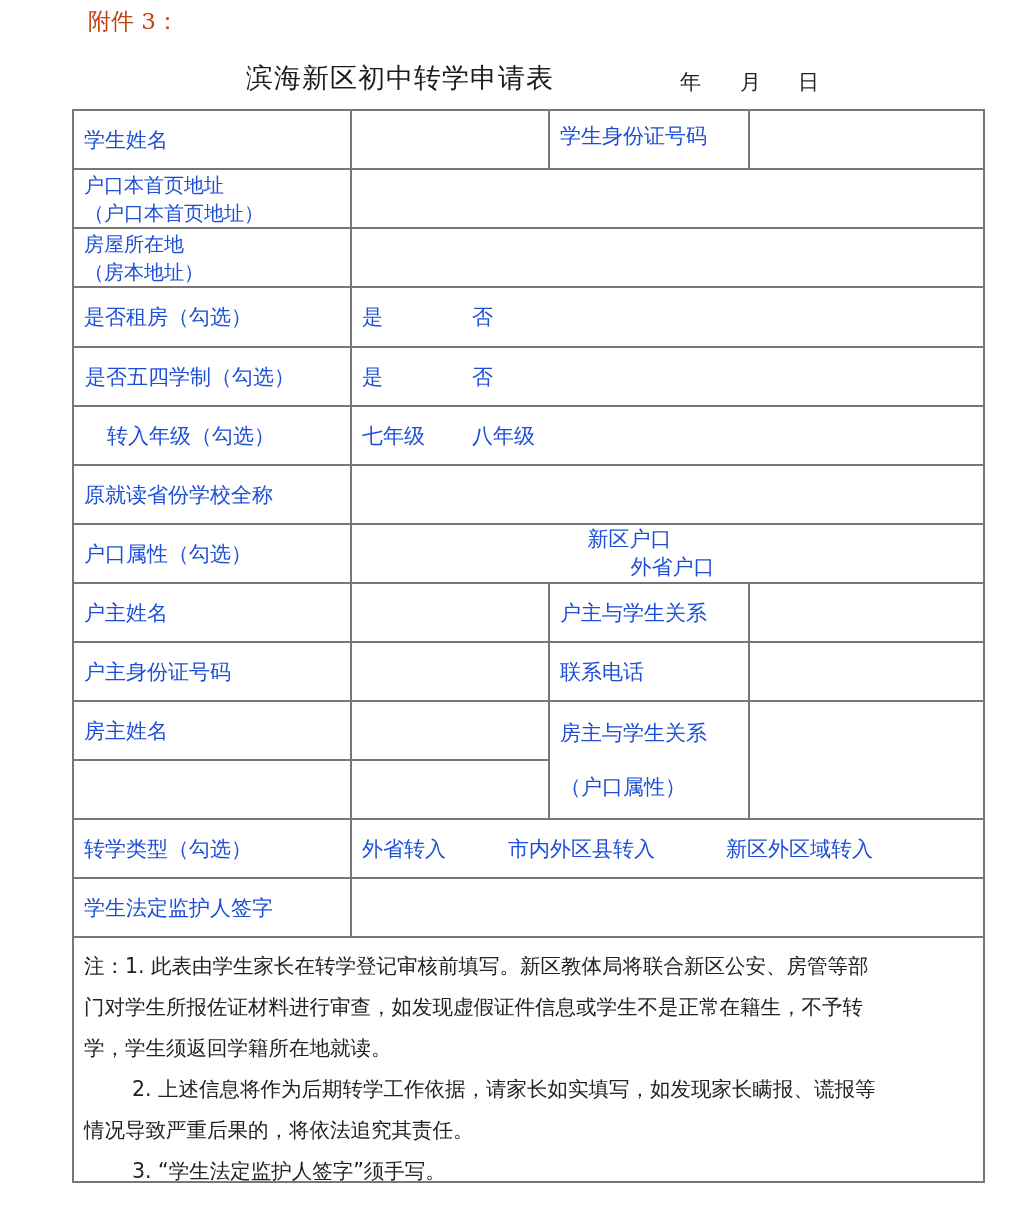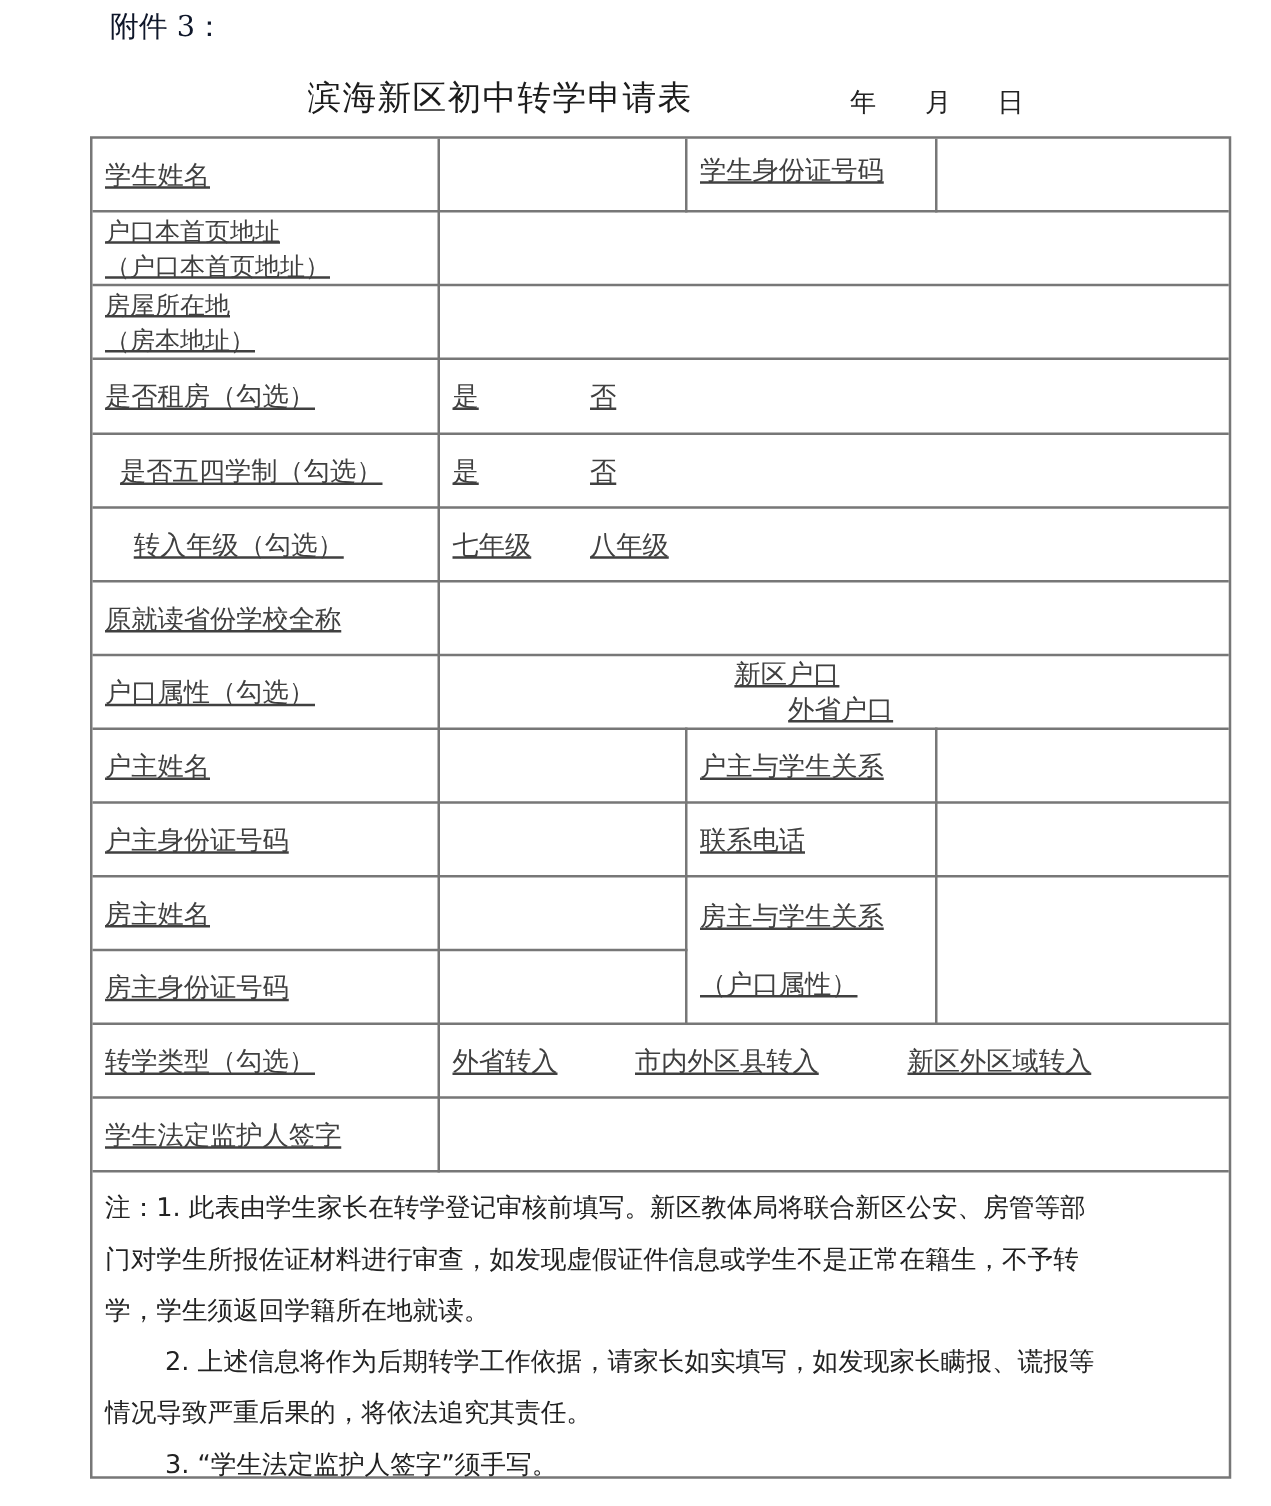--- a/index.html
+++ b/index.html
@@ -1,27 +1,27 @@
 <!DOCTYPE html>
 <html><head>
 <meta charset="utf-8">
 <style>
   html, body { margin: 0; padding: 0; }
   body {
     width: 1017px; height: 1205px; background: #ffffff; position: relative; overflow: hidden;
     font-family: "DejaVu Sans", "Liberation Sans", sans-serif; color: #222;
   }
-  .attach { position: absolute; left: 88px; top: 6px; font-size: 23px; color: #0f172a; font-family: "DejaVu Serif", "Liberation Serif", serif; }
+  .attach { position: absolute; left: 88px; top: 6px; font-size: 23px; color: #c2410c; font-family: "DejaVu Serif", "Liberation Serif", serif; }
   .title { position: absolute; left: 246px; top: 60px; font-size: 27px; color: #1c1c1c; letter-spacing: 1px; }
   .date { position: absolute; left: 680px; top: 68px; font-size: 21px; color: #222; display: flex; }
   .date span { display: inline-block; }
   .date .y { width: 60px; } .date .m { width: 58px; } .date .d { width: 40px; }
 
   .tbl { position: absolute; left: 72px; top: 109px; width: 913px; height: 1074px; border: 2px solid #777; box-sizing: border-box; }
-  .cell { position: absolute; box-sizing: border-box; display: flex; align-items: center; font-size: 21px; color: #404040; text-decoration: underline; }
+  .cell { position: absolute; box-sizing: border-box; display: flex; align-items: center; font-size: 21px; color: #1d4ed8; }
   .hl { position: absolute; height: 2px; background: #777; }
   .vl { position: absolute; width: 2px; background: #777; }
   .label { padding-left: 10px; }
   .two { flex-direction: column; align-items: flex-start; justify-content: center; line-height: 28px; font-size: 20px; }
   .opt { padding-left: 10px; }
   .opt span { display: inline-block; }
   .note { position: absolute; left: 10px; top: 8px; right: 8px; font-size: 20.5px; line-height: 41px; color: #222; }
   .note p { margin: 0; }
   .indent { text-indent: 48px; }
 </style>
@@ -75,21 +75,21 @@
     <span>（房本地址）</span>
   </div>
   <div class="cell" style="left:278px;top:118px;width:631px;height:57px;"></div>
 
   <div class="cell label" style="left:0;top:177px;width:276px;height:58px;">是否租房（勾选）</div>
   <div class="cell opt" style="left:278px;top:177px;width:631px;height:58px;">
     <span style="width:110px;">是</span>
     <span>否</span>
   </div>
 
-  <div class="cell label" style="left:12px;top:237px;width:276px;height:58px;">是否五四学制（勾选）</div>
+  <div class="cell label" style="left:1px;top:237px;width:276px;height:58px;">是否五四学制（勾选）</div>
   <div class="cell opt" style="left:278px;top:237px;width:631px;height:57px;">
     <span style="width:110px;">是</span>
     <span>否</span>
   </div>
 
   <div class="cell label" style="left:0;top:296px;width:276px;height:57px;padding-left:33px;">转入年级（勾选）</div>
   <div class="cell opt" style="left:278px;top:296px;width:631px;height:57px;">
     <span style="width:110px;">七年级</span>
     <span>八年级</span>
   </div>
@@ -108,21 +108,20 @@
   <div class="cell label" style="left:476px;top:473px;width:198px;height:57px;">户主与学生关系</div>
   <div class="cell" style="left:676px;top:473px;width:233px;height:57px;"></div>
 
   <div class="cell label" style="left:0;top:532px;width:276px;height:57px;">户主身份证号码</div>
   <div class="cell" style="left:278px;top:532px;width:196px;height:57px;"></div>
   <div class="cell label" style="left:476px;top:532px;width:198px;height:57px;">联系电话</div>
   <div class="cell" style="left:676px;top:532px;width:233px;height:57px;"></div>
 
   <div class="cell label" style="left:0;top:591px;width:276px;height:57px;">房主姓名</div>
   <div class="cell" style="left:278px;top:591px;width:196px;height:57px;"></div>
-  <div class="cell label" style="left:0;top:650px;width:276px;height:57px;">房主身份证号码</div>
   <div class="cell" style="left:278px;top:650px;width:196px;height:57px;"></div>
   <div class="cell label" style="left:476px;top:591px;width:198px;height:116px;flex-direction:column;align-items:flex-start;justify-content:space-around;padding-top:4px;padding-bottom:4px;">
     <span>房主与学生关系</span>
     <span>（户口属性）</span>
   </div>
   <div class="cell" style="left:676px;top:591px;width:233px;height:116px;"></div>
 
   <div class="cell label" style="left:0;top:709px;width:276px;height:57px;">转学类型（勾选）</div>
   <div class="cell opt" style="left:278px;top:709px;width:723px;height:57px;">
     <span style="width:146px;">外省转入</span>

